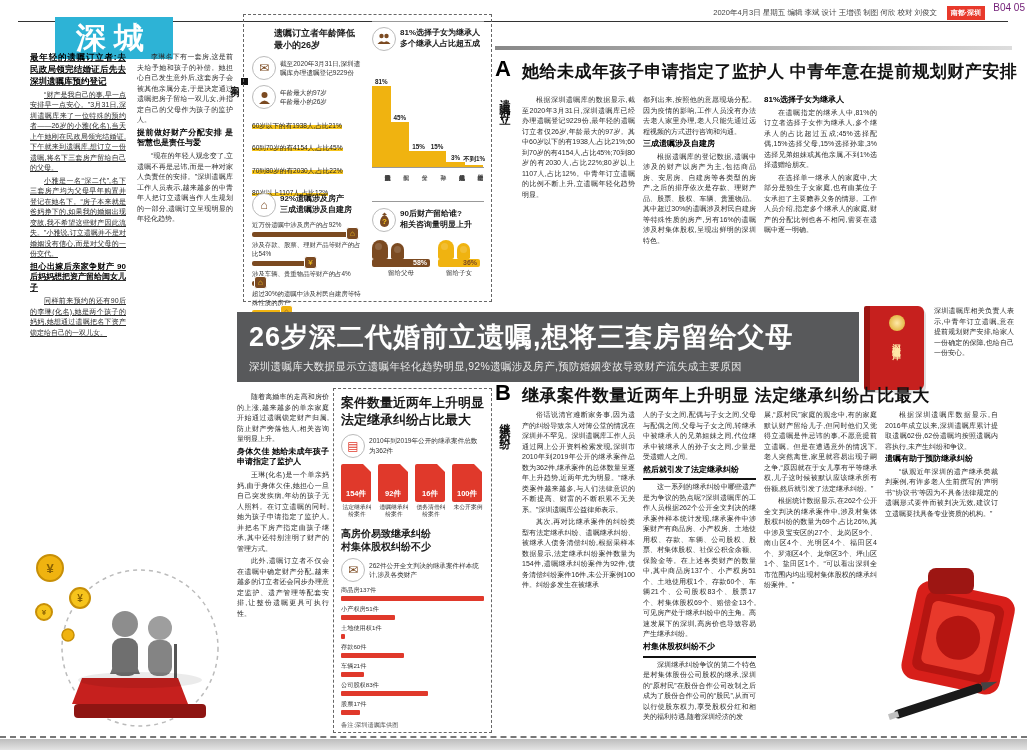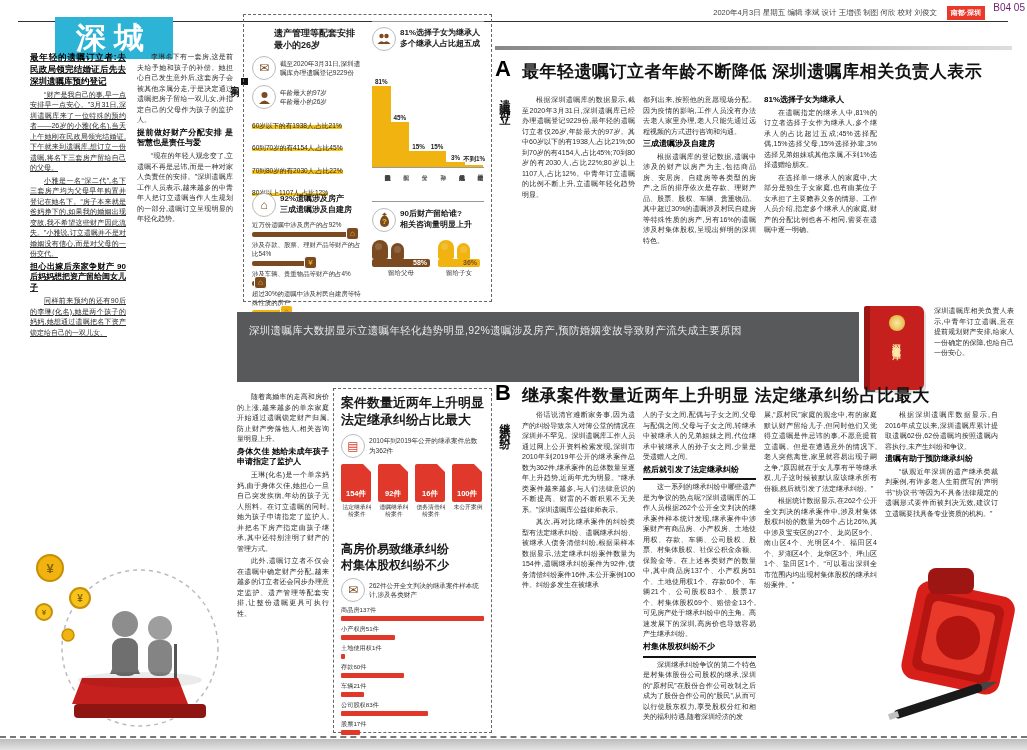--- a/index.html
+++ b/index.html
@@ -129,21 +129,21 @@
       <ellipse cx="118" cy="140" rx="62" ry="8" fill="#00000014"></ellipse>
     </svg>
   </div>
 
   <div class="casetag">案例</div>
 
   <div class="info1">
 
     <div class="i1half" style="left:8px;top:12px;width:112px;">
       <div class="i1title" style="padding-left:22px;">
-        <div>遗产管理等配套安排</div>
+        <div>遗嘱订立者年龄降低</div>
         <div>最小的26岁</div>
       </div>
       <div class="statrow">
         <div class="iconcircle">✉</div>
         <div class="stattext">截至2020年3月31日,深圳遗嘱库办理遗嘱登记9229份</div>
       </div>
       <div class="statrow">
         <div class="iconcircle">
           <svg width="13" height="13" viewBox="0 0 13 13">
               <circle cx="6.5" cy="4" r="3" fill="#7b4a21"></circle>
@@ -275,37 +275,38 @@
           <div class="g90bar y" style="width:42px;">36%</div>
           <div class="g90lab">留给子女</div>
         </div>
       </div>
     </div>
   </div>
 
   <div class="divbar" style="left:495px;top:46px;width:517px;"></div>
   <div class="secletter" style="left:495px;top:56px;">A</div>
   <div class="vtag" style="left:497px;top:90px;">遗嘱订立</div>
-  <div class="headline" style="left:522px;top:60px;">最年轻遗嘱订立者年龄不断降低 深圳遗嘱库相关负责人表示</div>
+  <div class="headline" style="left:522px;top:60px;">她给未成年孩子申请指定了监护人 中青年意在提前规划财产安排</div>
 
   <div class="col" style="left:522px;top:95px;width:113px;height:205px;">
     <p>根据深圳遗嘱库的数据显示,截至2020年3月31日,深圳遗嘱库已经办理遗嘱登记9229份,最年轻的遗嘱订立者仅26岁,年龄最大的97岁。其中60岁以下的有1938人,占比21%;60到70岁的有4154人,占比45%;70到80岁的有2030人,占比22%;80岁以上1107人,占比12%。中青年订立遗嘱的比例不断上升,立遗嘱年轻化趋势明显。</p>
   </div>
   <div class="col" style="left:643px;top:95px;width:113px;height:205px;">
     <p style="text-indent:0">都列出来,按照他的意愿现场分配。因为疫情的影响,工作人员没有办法去老人家里办理,老人只能先通过远程视频的方式进行咨询和沟通。</p>
     <p class="sub">三成遗嘱涉及自建房</p>
     <p>根据遗嘱库的登记数据,遗嘱中涉及的财产以房产为主,包括商品房、安居房、自建房等各类型的房产,之后的排序依次是存款、理财产品、股票、股权、车辆、贵重物品。其中超过30%的遗嘱涉及村民自建房等特殊性质的房产,另有16%的遗嘱涉及村集体股权,呈现出鲜明的深圳特色。</p>
   </div>
   <div class="col" style="left:764px;top:95px;width:113px;height:205px;">
     <p class="sub">81%选择子女为继承人</p>
     <p>在遗嘱指定的继承人中,81%的订立者选择子女作为继承人,多个继承人的占比超过五成;45%选择配偶,15%选择父母,15%选择孙辈,3%选择兄弟姐妹或其他亲属,不到1%选择遗赠给朋友。</p>
     <p>在选择单一继承人的家庭中,大部分是独生子女家庭,也有由某位子女承担了主要赡养义务的情形。工作人员介绍,指定多个继承人的家庭,财产的分配比例也各不相同,需要在遗嘱中逐一明确。</p>
   </div>
 
   <div class="banner">
+    <div class="t">26岁深二代婚前立遗嘱,想将三套房留给父母</div>
     <div class="s">深圳遗嘱库大数据显示立遗嘱年轻化趋势明显,92%遗嘱涉及房产,预防婚姻变故导致财产流失成主要原因</div>
   </div>
 
   <div class="book">
     <div class="emb"></div>
     <div class="bl">深圳遗嘱库</div>
   </div>
   <div class="col" style="left:934px;top:306px;width:80px;height:84px;">
     <p style="text-indent:0">深圳遗嘱库相关负责人表示,中青年订立遗嘱,意在提前规划财产安排,给家人一份确定的保障,也给自己一份安心。</p>
   </div>
@@ -337,21 +338,21 @@
         </div>
       <div class="doc">
           <div class="docbox">16件</div>
           <div class="doclab">债务清偿纠纷案件</div>
         </div>
       <div class="doc">
           <div class="docbox">100件</div>
           <div class="doclab">未公开案例</div>
         </div>
     </div>
-    <div class="i2title" style="margin-top:24px;font-size:12px;">
+    <div class="i2title" style="margin-top:9px;font-size:10px;">
       <div>高房价易致继承纠纷</div>
       <div>村集体股权纠纷不少</div>
     </div>
     <div class="statrow">
       <div class="iconcircle">✉</div>
       <div class="stattext">262件公开全文判决的继承案件样本统计,涉及各类财产</div>
     </div>
     <div class="rbarrow">
         <div class="lab">商品房137件</div>
         <div class="rbar" style="width:143px;"></div>

